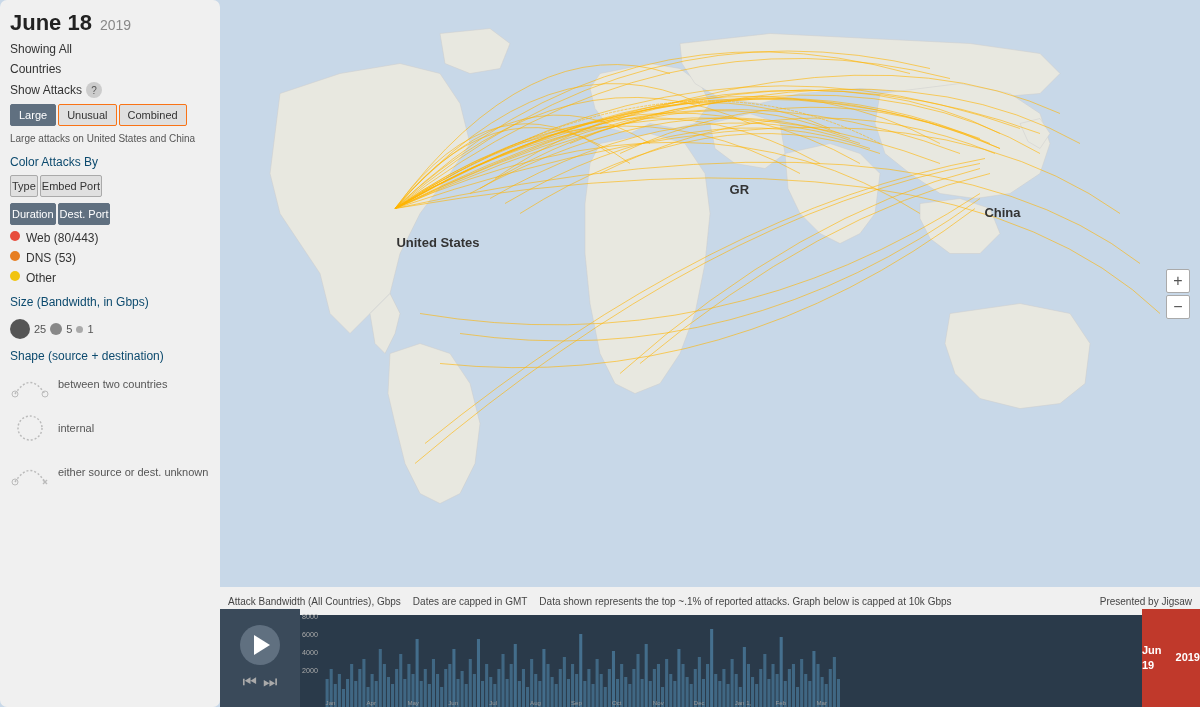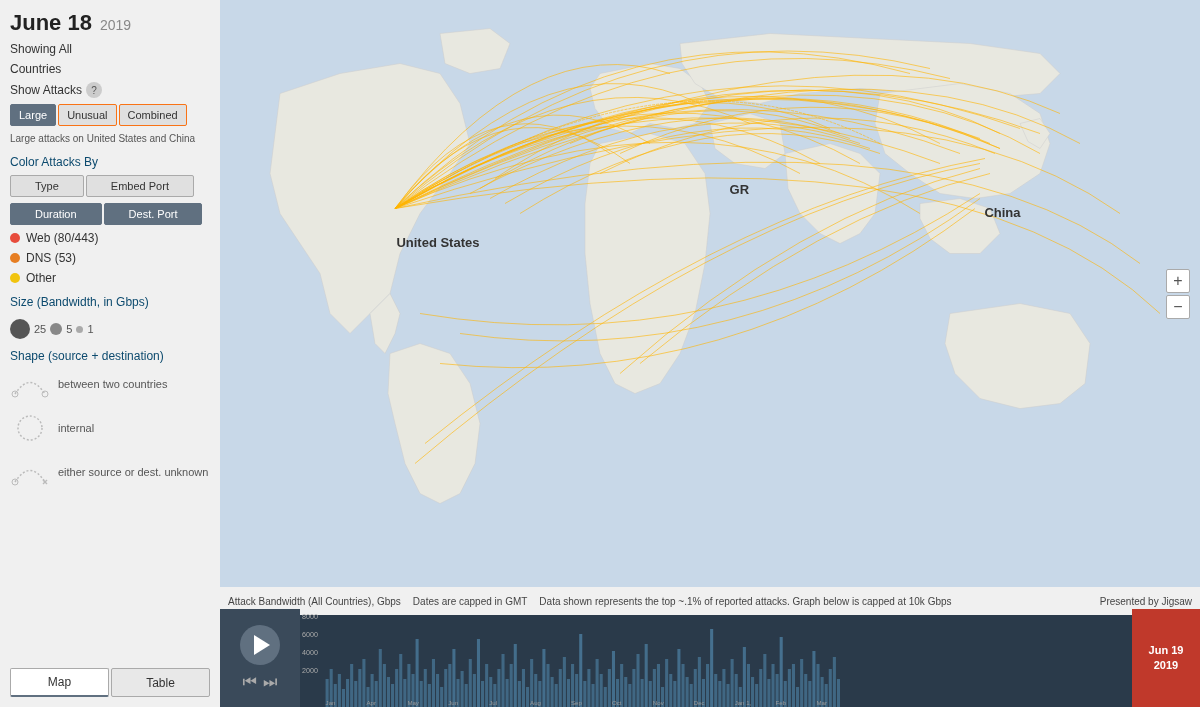--- a/index.html
+++ b/index.html
@@ -2,44 +2,44 @@
 <html><head>
   <meta charset="utf-8">
   <style>
     * { margin: 0; padding: 0; box-sizing: border-box; }
     body { width: 1200px; height: 707px; overflow: hidden; font-family: Arial, sans-serif; font-size: 12px; background: #c8d8e8; position: relative; }
 
     
     #sidebar {
       position: absolute; left: 0; top: 0; width: 220px; height: 707px;
       background: #f0f0f0; z-index: 10; padding: 10px;
-      display: flex; flex-direction: column; gap: 6px;
+      display: flex; flex-direction: column; gap: 6px; border-radius: 7px;
     }
     .date-row { display: flex; align-items: baseline; gap: 8px; }
     .date-title { font-size: 22px; font-weight: bold; color: #222; }
     .date-year { font-size: 14px; color: #888; }
     .showing-label { font-size: 12px; color: #333; }
     .countries-label { font-size: 12px; color: #333; }
     .show-attacks-row { display: flex; align-items: center; gap: 4px; }
     .show-attacks-label { font-size: 12px; color: #333; }
     .help-icon { width: 16px; height: 16px; border-radius: 50%; background: #ccc; display: flex; align-items: center; justify-content: center; font-size: 10px; color: #555; cursor: pointer; flex-shrink: 0; }
 
     .btn-group { display: flex; gap: 2px; }
     .btn { padding: 4px 8px; font-size: 11px; border: 1px solid #f97316; background: #e0e0e0; cursor: pointer; border-radius: 2px; color: #333; }
     .btn.active { background: #607080; color: #fff; border-color: #607080; }
 
     .attack-desc { font-size: 10px; color: #555; line-height: 1.3; }
 
     .section-label { font-size: 12px; color: #0c4a6e; margin-top: 4px; }
 
     .color-btn-group { display: flex; gap: 2px; flex-wrap: wrap; }
-    .color-btn { padding: 4px 24px; font-size: 11px; border: 1px solid #aaa; background: #e0e0e0; cursor: pointer; border-radius: 2px; color: #333; }
+    .color-btn { padding: 4px 1px; font-size: 11px; border: 1px solid #aaa; background: #e0e0e0; cursor: pointer; border-radius: 2px; color: #333; }
     .color-btn.active { background: #607080; color: #fff; border-color: #607080; }
 
-    .legend-item { display: flex; align-items: center; gap: 6px; font-size: 12px; color: #333; }
+    .legend-item { display: flex; gap: 6px; font-size: 12px; color: #333; }
     .legend-dot { width: 10px; height: 10px; border-radius: 50%; flex-shrink: 0; }
 
     .size-section { margin-top: 4px; }
     .size-dots { display: flex; align-items: center; gap: 4px; margin-top: 4px; }
     .size-dot-large { width: 20px; height: 20px; border-radius: 50%; background: #555; flex-shrink: 0; }
     .size-dot-med { width: 12px; height: 12px; border-radius: 50%; background: #888; flex-shrink: 0; }
     .size-dot-small { width: 7px; height: 7px; border-radius: 50%; background: #aaa; flex-shrink: 0; }
     .size-label { font-size: 11px; color: #555; }
 
     .shape-section { margin-top: 4px; }
@@ -90,22 +90,22 @@
     }
     .play-btn { width: 40px; height: 40px; background: #607080; border-radius: 50%; border: none; cursor: pointer; display: flex; align-items: center; justify-content: center; }
     .play-triangle { width: 0; height: 0; border-top: 10px solid transparent; border-bottom: 10px solid transparent; border-left: 16px solid white; margin-left: 3px; }
     .skip-btns { display: flex; gap: 6px; }
     .skip-btn { background: none; border: none; cursor: pointer; color: #aaa; font-size: 16px; }
 
     .chart-canvas { flex: 1; position: relative; overflow: hidden; }
     .chart-svg { width: 100%; height: 100%; }
 
     .date-highlight {
-      position: absolute; right: 0; top: 0; bottom: 0; width: 68px;
-      background: #c0392b; display: flex; flex-direction: column; align-items: center; justify-content: center;
+      position: absolute; right: 0; top: 0; bottom: 0; width: 58px;
+      background: #c0392b; display: flex; flex-direction: row; align-items: center; justify-content: center;
       color: white; font-size: 11px; font-weight: bold; line-height: 1.4;
     }
 
     
     .arc-line { fill: none; stroke: rgba(255, 180, 0, 0.6); stroke-width: 1; }
   </style>
 </head>
 <body>
 
 <div id="sidebar">
@@ -187,24 +187,20 @@
         <circle cx="5" cy="25" r="3" fill="none" stroke="#bbb" stroke-width="1"></circle>
         <line x1="33" y1="23" x2="37" y2="27" stroke="#bbb" stroke-width="1.5"></line>
         <line x1="37" y1="23" x2="33" y2="27" stroke="#bbb" stroke-width="1.5"></line>
       </svg>
     </div>
     <span class="shape-label">either source or dest. unknown</span>
   </div>
 
   <div style="flex:1;"></div>
 
-  <div class="map-table-row">
-    <button class="map-table-btn active">Map</button>
-    <button class="map-table-btn">Table</button>
-  </div>
 </div>
 
 <div id="map-area">
   
   <svg id="map-svg" viewBox="0 0 980 560" xmlns="http://www.w3.org/2000/svg">
 
     <rect width="980" height="560" fill="#c8d8e8"></rect>
 
     <path d="M60,80 L120,60 L180,50 L220,60 L240,90 L250,130 L230,160 L200,200 L180,240 L170,280 L150,300 L130,320 L110,300 L100,260 L80,230 L60,200 L50,160 L55,120 Z" fill="#e8e8e0" stroke="#ccc" stroke-width="0.5"></path>
 

